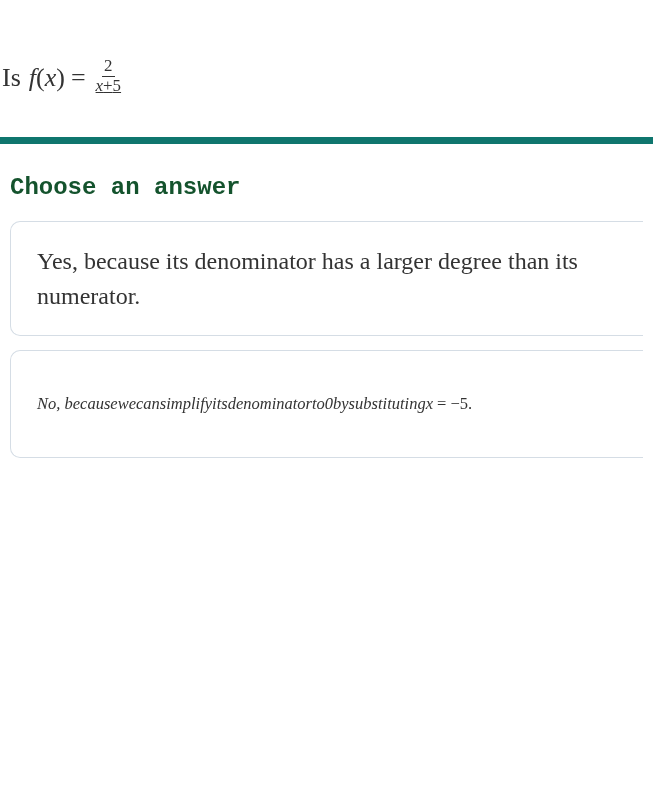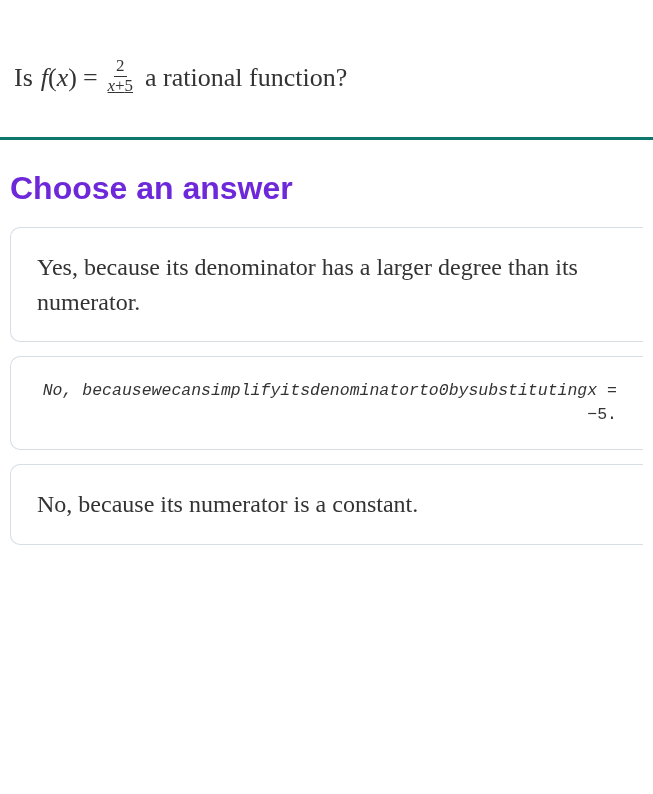--- a/index.html
+++ b/index.html
@@ -4,22 +4,22 @@
 <style>
   * { box-sizing: border-box; margin: 0; padding: 0; }
   body {
     font-family: Georgia, 'Times New Roman', serif;
     background: #ffffff;
     width: 653px;
     height: 794px;
     overflow: hidden;
   }
   .question-area {
-    padding: 60px 15px 40px 14px;
-    border-bottom: 3px solid #0f766e;
+    padding: 60px 15px 40px 2px;
+    border-bottom: 7px solid #0f766e;
   }
   .question-text {
     font-size: 26px;
     color: #333;
     display: flex;
     align-items: center;
     flex-wrap: wrap;
     gap: 8px;
   }
   .math {
@@ -44,50 +44,49 @@
   .frac .den {
     padding: 1px 2px 0 2px;
     font-style: italic;
     text-decoration: underline;
   }
   .frac .den .plus { font-style: normal; }
   .choose-header {
     padding: 30px 10px 20px 10px;
   }
   .choose-header h2 {
-    font-family: Liberation Sans, sans-serif;
+    font-family: Liberation Mono, monospace;
     font-weight: 700;
-    color: #6d28d9;
-    font-size: 32px;
+    color: #14532d;
+    font-size: 24px;
   }
   .answers {
     padding: 0 10px;
     display: flex;
     flex-direction: column;
     gap: 14px;
   }
   .answer {
     border: 1px solid #d5dde5;
     border-radius: 10px;
     padding: 22px 26px;
     font-size: 24px;
     color: #333;
     line-height: 1.45;
     cursor: pointer;
     border-right: none;
     border-top-right-radius: 0;
     border-bottom-right-radius: 0;
   }
   .answer.mathline {
-    font-family: Liberation Mono, monospace;
+    font-family: Liberation Serif, serif;
     font-style: italic;
     font-size: 16.5px;
     color: #333;
-    padding: 22px 26px;
-    text-align: right;
+    padding: 41px 26px;
   }
   .answer.mathline .eq { font-style: normal; }
   .fx-wrap {
     display: inline-flex;
     align-items: center;
   }
   .fx-wrap .paren { font-style: normal; }
   .fx-wrap .eq { font-style: normal; padding: 0 6px; }
 </style>
 </head>
@@ -102,31 +101,27 @@
       <span>x</span>
       <span class="paren">)</span>
       <span class="eq">=</span>
       <span class="frac">
         <span class="num" style="font-style:normal;">2</span>
         <span class="den">
           <span>x</span><span class="plus">+</span><span style="font-style:normal;">5</span>
         </span>
       </span>
     </span>
-    <span>a rational function?</span>
   </div>
 </div>
 
 <div class="choose-header">
   <h2>Choose an answer</h2>
 </div>
 
 <div class="answers">
   <div class="answer">
     <span>Yes, because its denominator has a larger degree than its numerator.</span>
   </div>
   <div class="answer mathline">
     <span>No, becausewecansimplifyitsdenominatorto0bysubstitutingx</span><span class="eq"> = </span><span style="font-style:normal;">−5.</span>
   </div>
-  <div class="answer">
-    <span>No, because its numerator is a constant.</span>
-  </div>
 </div>
 
 </body></html>

